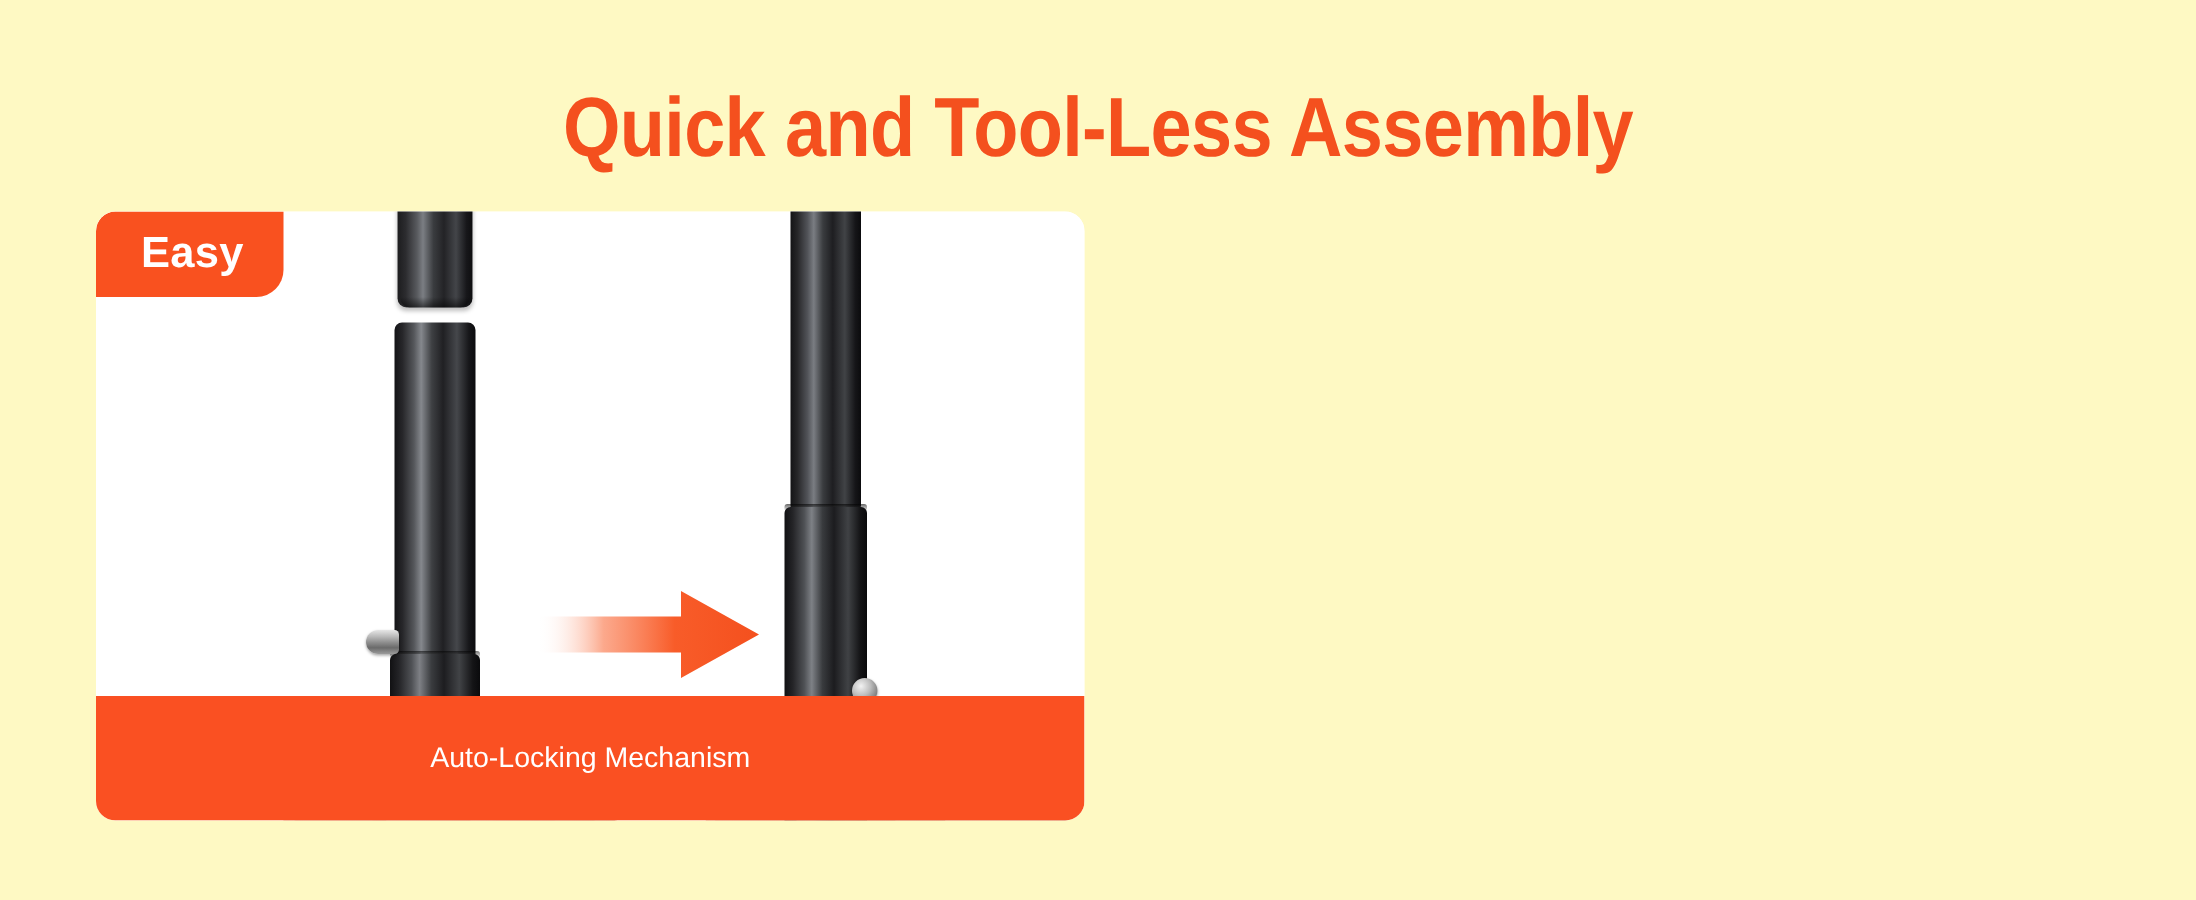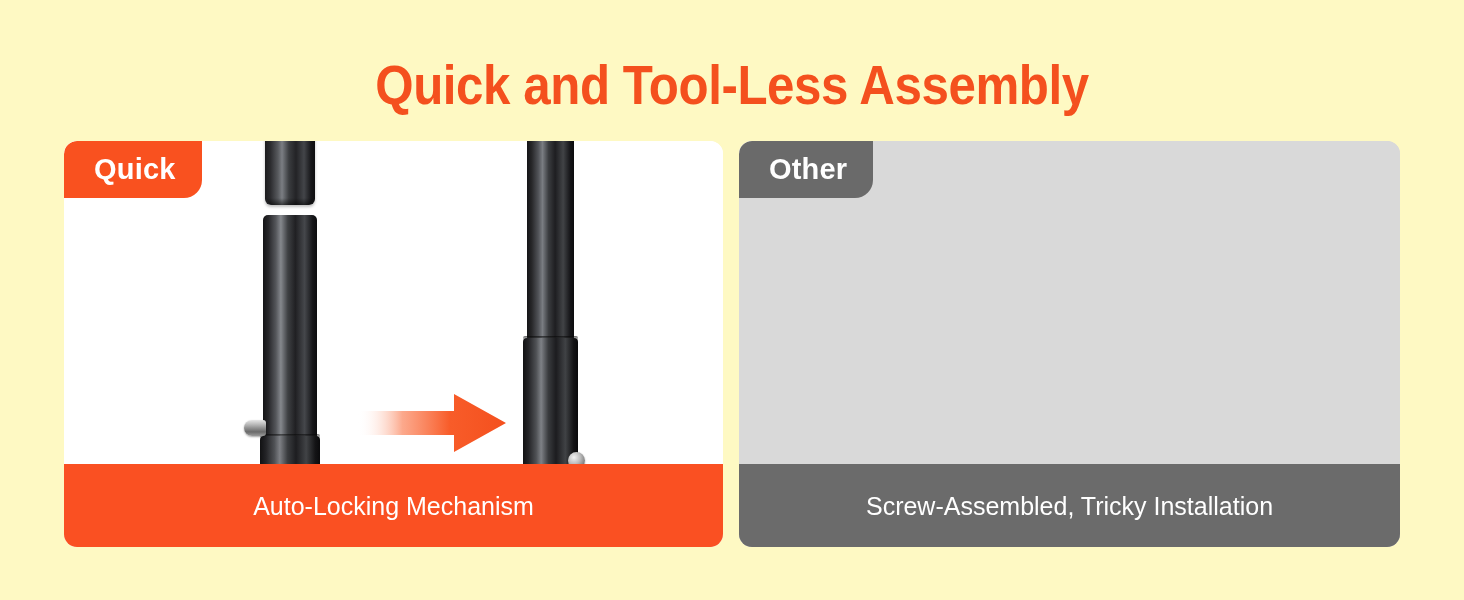--- a/index.html
+++ b/index.html
@@ -51,21 +51,21 @@
 
   
   .caption {
     position:absolute; left:0; right:0; bottom:0;
     display:flex; flex-direction:column;
     align-items:center; justify-content:center;
     color:#ffffff; z-index:12; text-align:center;
   }
   .caption-ours {
     height:83px; background:#fa5022;
-    font-size:25px; line-height:30px;
+    font-size:19px; line-height:30px;
   }
   .caption-other {
     height:83px; background:#6b6b6b;
     font-size:25px; line-height:30px;
   }
   .caption-line { display:block; white-space:nowrap; }
 
   
   .scene-left { position:absolute; inset:0; background:#ffffff; }
 
@@ -243,40 +243,21 @@
           <div class="palm"></div>
           <div class="f f1"></div>
           <div class="f f2"></div>
 
           <div class="thumb-b"></div>
         </div>
 
       </div>
     </div>
 
-    <div class="badge badge-ours">Quick</div>
+    <div class="badge badge-ours">Easy</div>
 
     <div class="caption caption-ours">
       <span class="caption-line">Auto-Locking Mechanism</span>
     </div>
   </div>
 
-  <div class="panel panel-right">
-
-    <div class="stage">
-      <div class="scene-right">
-        
-        
-        
-        
-        
-        
-      </div>
-    </div>
-
-    <div class="badge badge-other">Other</div>
-
-    <div class="caption caption-other">
-      <span class="caption-line">Screw-Assembled, Tricky Installation</span>
-    </div>
-  </div>
 
 </div>
 
 </body></html>

